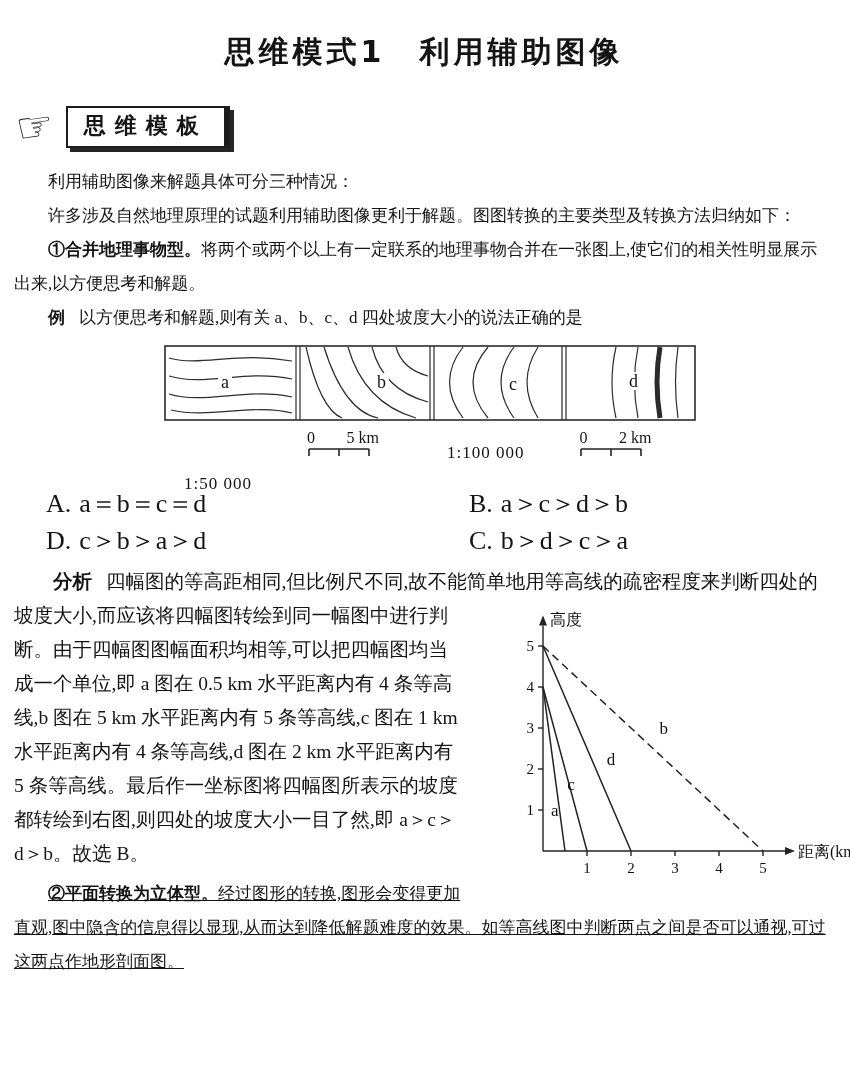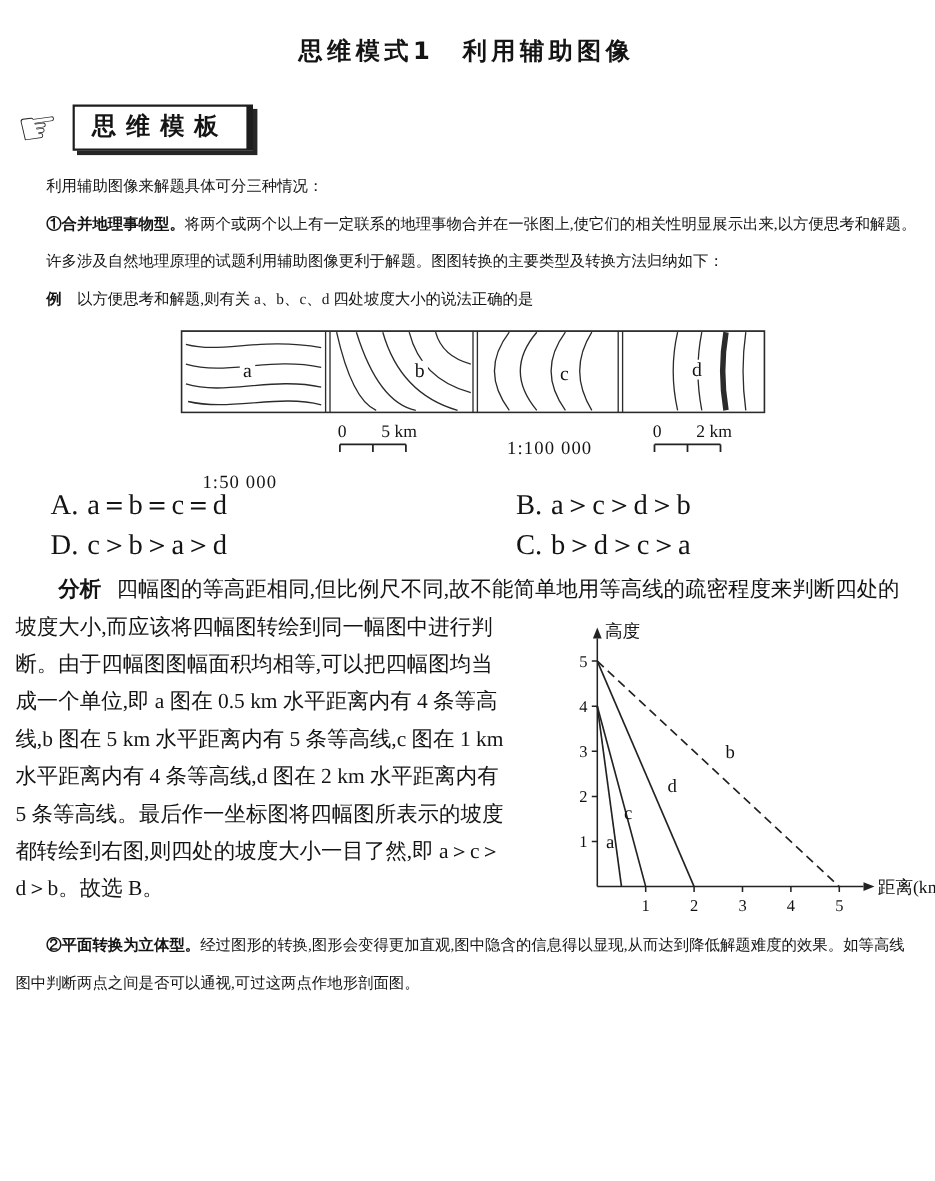--- a/index.html
+++ b/index.html
@@ -3,45 +3,45 @@
 <meta charset="utf-8">
 <style>
   * { box-sizing: border-box; margin: 0; padding: 0; }
   html,body { background:#e9e9e9; }
   body { width:850px; font-family:"Liberation Serif","DejaVu Serif",serif; color:#141414; }
   .page{
     width:850px; height:1074px; background:#fff; overflow:hidden;
     padding:24px 16px 0 14px; position:relative;
   }
   .title{
-    text-align:center; font-size:22px; font-weight:700; letter-spacing:4px;
+    text-align:center; font-size:30px; font-weight:700; letter-spacing:4px;
     font-family:"DejaVu Sans","Liberation Sans",sans-serif; margin-top:8px;
   }
   .badge-row{ margin:30px 0 14px 2px; display:flex; align-items:center; gap:12px; height:48px; }
   .hand{ font-size:42px; line-height:1; transform:rotate(-8deg); font-family:"DejaVu Sans",sans-serif; color:#222; }
   .badge{
     display:inline-block; border:2px solid #1d1d1d; border-right-width:6px;
     box-shadow:4px 4px 0 #262626; padding:3px 16px 5px; font-size:22px; font-weight:700;
     letter-spacing:9px; font-family:"DejaVu Sans","Liberation Sans",sans-serif; background:#fff;
   }
-  p.body{ font-size:14px; line-height:34px; text-indent:2em; }
+  p.body{ font-size:17px; line-height:34px; text-indent:2em; }
   b.lead{ font-weight:700; }
   .exlab{ font-weight:700; margin-right:14px; }
 
   .contour-figure{ position:relative; width:532px; margin:10px 0 0 150px; }
   .contour-figure svg{ display:block; }
   .contour-figure path, .contour-figure line, .contour-figure rect{ fill:none; stroke:#2b2b2b; stroke-width:1.2; }
   .contour-figure rect{ stroke-width:1.6; }
   .contour-figure .thick{ stroke-width:5; }
   .pl{ position:absolute; font-size:18px; line-height:1; background:#fff; padding:0 3px; }
 
   .scale-row{ display:flex; align-items:flex-start; margin-top:8px; height:48px; font-size:17px; }
   .ratio{ margin-top:14px; letter-spacing:1px; }
   .r1{ margin-left:170px;margin-top:45px; } .sb1{ margin-left:55px; }
-  .r2{ margin-left:70px; }  .sb2{ margin-left:55px; }
+  .r2{ margin-left:56px; }  .sb2{ margin-left:55px; }
   .sb{ display:flex; flex-direction:column; width:84px; }
   .sb-n{ display:flex; width:72px; justify-content:space-between; font-size:16px; line-height:18px; }
   .sb svg line{ stroke:#222; stroke-width:1.6; }
 
   .options{
     display:grid; grid-template-columns:423px 1fr; padding-left:32px;
     font-size:26px; line-height:37px; margin-top:8px;
   }
   .opt .lab{ margin-right:8px; }
 
@@ -49,38 +49,38 @@
   .chart-float{
     float:right; width:372px; height:318px; padding-top:34px; margin-left:8px;
     shape-outside:inset(34px 0 0 8px);
   }
   .ax{ stroke:#222; stroke-width:1.4; }
   .arrow{ fill:#222; stroke:none; }
   .series{ stroke:#222; stroke-width:1.5; fill:none; }
   text.tick{ font-size:15px; fill:#111; font-family:"Liberation Serif",serif; }
   text.axlabel{ font-size:16px; fill:#111; font-family:"Liberation Serif",serif; }
   text.slabel{ font-size:17px; fill:#111; font-family:"Liberation Serif",serif; }
-  .tail{ margin-top:18px; }
+  .tail{ margin-top:6px;text-decoration:underline; }
 </style>
 </head>
 <body>
 
 <div class="page">
 
   <h1 class="title">思维模式1　利用辅助图像</h1>
 
   <div class="badge-row">
     <span class="hand">☞</span>
     <span class="badge">思维模板</span>
   </div>
 
   <p class="body">利用辅助图像来解题具体可分三种情况：</p>
+  <p class="body">许多涉及自然地理原理的试题利用辅助图像更利于解题。图图转换的主要类型及转换方法归纳如下：</p>
+
   <p class="body"><b class="lead">①合并地理事物型。</b><span>将两个或两个以上有一定联系的地理事物合并在一张图上,使它们的相关性明显展示出来,以方便思考和解题。</span></p>
-
-  <p class="body">许多涉及自然地理原理的试题利用辅助图像更利于解题。图图转换的主要类型及转换方法归纳如下：</p>
 
   <p class="body"><b class="exlab">例</b><span>以方便思考和解题,则有关 a、b、c、d 四处坡度大小的说法正确的是</span></p>
 
   <div class="contour-figure">
     <svg width="532" height="76">
       <rect x="1" y="1" width="530" height="74"></rect>
 
       <line x1="132" y1="1" x2="132" y2="75"></line>
         <line x1="136" y1="1" x2="136" y2="75"></line>
       <line x1="266" y1="1" x2="266" y2="75"></line>

